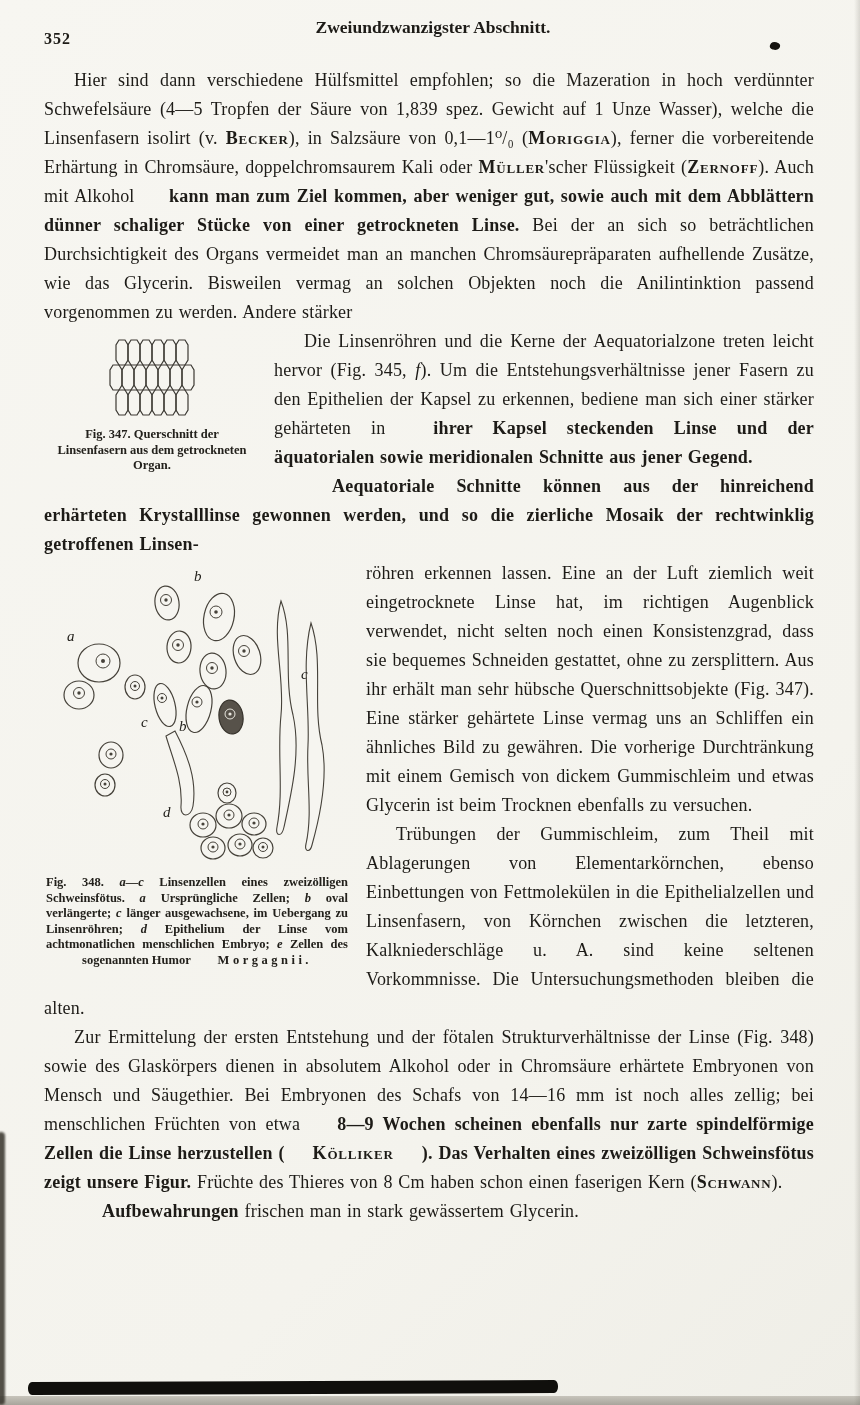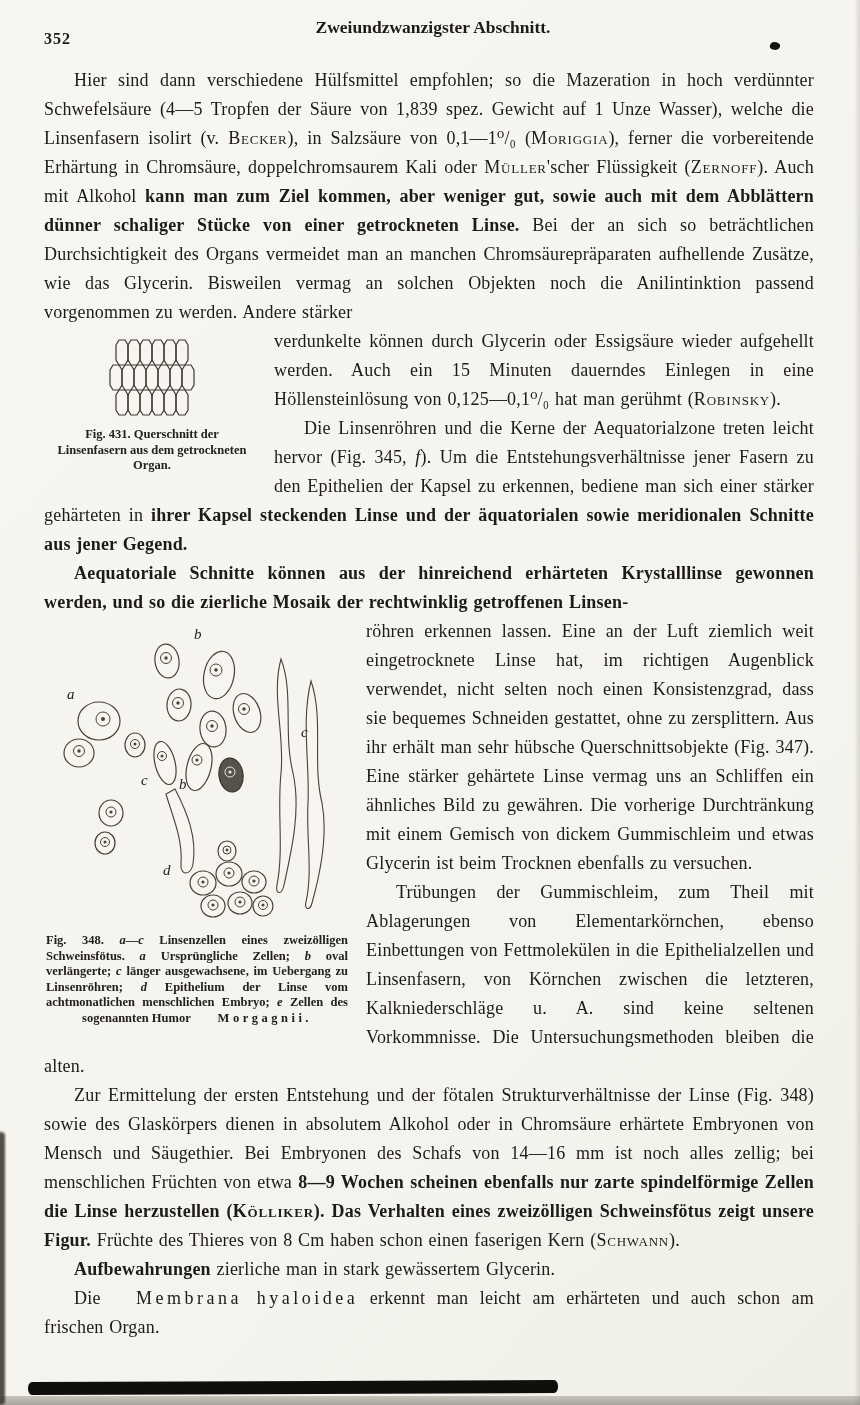--- a/index.html
+++ b/index.html
@@ -4,22 +4,22 @@
 <style>
   html,body{margin:0;padding:0;background:#dddad2;}
   .page{position:relative;width:860px;height:1405px;background:linear-gradient(135deg,#f7f6f1 0%,#f4f3ed 70%,#efeee7 100%);
         overflow:hidden;font-family:"Liberation Serif","DejaVu Serif",serif;color:#1d1b17;}
   .inner{padding:14px 46px 0 44px;}
   header.pagehead{position:relative;height:34px;margin-bottom:18px;}
   .pagenum{position:absolute;left:0;top:16px;font-weight:bold;font-size:16px;letter-spacing:1px;}
   .running-title{position:absolute;left:8px;right:0;top:3px;text-align:center;font-weight:bold;font-size:17.5px;}
   p{margin:0;font-size:18px;line-height:29px;text-align:justify;letter-spacing:0.2px;word-spacing:1px;}
   p.indent{text-indent:30px;}
-  .s-b{font-weight:bold;}
-  .s-sc{font-variant:small-caps;letter-spacing:0.8px;}
+  .s-b{font-weight:bold;margin-left:28px;}
+  .s-sc{font-variant:small-caps;letter-spacing:0.8px;font-weight:bold;}
   .s-i{font-style:italic;}
   .s-sp{letter-spacing:3.5px;margin-left:24px;}
   figure{margin:0;}
   .fig347{float:left;width:216px;margin:6px 14px 4px 0;text-align:center;}
   .fig347 svg{display:block;margin:6px auto 10px auto;}
   .fig348{float:left;width:306px;margin:8px 16px 6px 0;}
   .fig348 svg{display:block;margin:0 auto 8px auto;}
   figcaption.cap{font-size:12.5px;font-weight:bold;line-height:15.5px;color:#23211c;}
   .fig347 figcaption.cap{text-align:center;padding:0 8px;}
   .fig348 figcaption.cap{text-align:justify;text-align-last:center;padding:0 2px;}
@@ -76,24 +76,23 @@
               <use href="#hx347" x="63" y="26" class="hex"></use>
             <use href="#hx347" x="75" y="26" class="hex"></use>
             <use href="#hx347" x="9" y="51" class="hex"></use>
               <use href="#hx347" x="21" y="51" class="hex"></use>
             <use href="#hx347" x="33" y="51" class="hex"></use>
               <use href="#hx347" x="45" y="51" class="hex"></use>
             <use href="#hx347" x="57" y="51" class="hex"></use>
               <use href="#hx347" x="69" y="51" class="hex"></use>
           </g>
         </svg>
-        <figcaption class="cap"><span>Fig. 431. Querschnitt der Linsenfasern aus dem getrockneten Organ.</span></figcaption>
+        <figcaption class="cap"><span>Fig. 347. Querschnitt der Linsenfasern aus dem getrockneten Organ.</span></figcaption>
       </figure>
 
-      <p class="noindent"><span>verdunkelte können durch Glycerin oder Essigsäure wieder aufgehellt werden. Auch ein 15 Minuten dauerndes Einlegen in eine Höllensteinlösung von 0,125—0,1⁰/₀ hat man gerühmt (</span><span class="s-sc">Robinsky</span><span>).</span></p>
       <p class="indent"><span>Die Linsenröhren und die Kerne der Aequatorialzone treten leicht hervor (Fig. 345, </span><span class="s-i">f</span><span>). Um die Entstehungsverhältnisse jener Fasern zu den Epithelien der Kapsel zu erkennen, bediene man sich einer stärker gehärteten in </span><span class="s-b">ihrer Kapsel steckenden Linse und der äquatorialen sowie meridionalen Schnitte aus jener Gegend.</span></p>
       <p class="indent"><span class="s-b">Aequatoriale Schnitte können aus der hinreichend erhärteten Krystalllinse gewonnen werden, und so die zierliche Mosaik der rechtwinklig getroffenen Linsen-</span></p>
 
       <figure class="fig348">
         <svg width="292" height="300" viewBox="0 0 292 300">
           <g>
             <path class="fiber" d="M230,34 C243,68 232,108 242,148 C250,184 241,224 233,260 C231,270 224,270 226,260 C233,224 226,186 230,148 C234,110 220,70 230,34 Z"></path>
             <path class="fiber" d="M260,56 C273,94 261,138 271,178 C277,210 270,246 261,278 C259,286 253,285 255,277 C262,246 255,212 257,178 C259,140 250,96 260,56 Z"></path>
             <path class="fiber" d="M124,164 C137,189 146,213 142,239 C140,251 129,251 130,239 C132,214 121,190 115,169 Z"></path>
           </g>
@@ -167,22 +166,21 @@
             <text class="lbl" x="128" y="164">b</text>
             <text class="lbl" x="112" y="250">d</text>
           </g>
         </svg>
         <figcaption class="cap"><span>Fig. 348. </span><span class="s-i">a—c</span><span> Linsenzellen eines zweizölligen Schweinsfötus. </span><span class="s-i">a</span><span> Ursprüngliche Zellen; </span><span class="s-i">b</span><span> oval verlängerte; </span><span class="s-i">c</span><span> länger ausgewachsene, im Uebergang zu Linsenröhren; </span><span class="s-i">d</span><span> Epithelium der Linse vom achtmonatlichen menschlichen Embryo; </span><span class="s-i">e</span><span> Zellen des sogenannten Humor </span><span class="s-sp">Morgagnii.</span></figcaption>
       </figure>
 
       <p class="noindent"><span>röhren erkennen lassen. Eine an der Luft ziemlich weit eingetrocknete Linse hat, im richtigen Augenblick verwendet, nicht selten noch einen Konsistenzgrad, dass sie bequemes Schneiden gestattet, ohne zu zersplittern. Aus ihr erhält man sehr hübsche Querschnittsobjekte (Fig. 347). Eine stärker gehärtete Linse vermag uns an Schliffen ein ähnliches Bild zu gewähren. Die vorherige Durchtränkung mit einem Gemisch von dickem Gummischleim und etwas Glycerin ist beim Trocknen ebenfalls zu versuchen.</span></p>
       <p class="indent"><span>Trübungen der Gummischleim, zum Theil mit Ablagerungen von Elementarkörnchen, ebenso Einbettungen von Fettmolekülen in die Epithelialzellen und Linsenfasern, von Körnchen zwischen die letzteren, Kalkniederschläge u. A. sind keine seltenen Vorkommnisse. Die Untersuchungsmethoden bleiben die alten.</span></p>
       <p class="indent"><span>Zur Ermittelung der ersten Entstehung und der fötalen Strukturverhältnisse der Linse (Fig. 348) sowie des Glaskörpers dienen in absolutem Alkohol oder in Chromsäure erhärtete Embryonen von Mensch und Säugethier. Bei Embryonen des Schafs von 14—16 mm ist noch alles zellig; bei menschlichen Früchten von etwa </span><span class="s-b">8—9 Wochen scheinen ebenfalls nur zarte spindelförmige Zellen die Linse herzustellen (</span><span class="s-b s-sc">Kölliker</span><span class="s-b">). Das Verhalten eines zweizölligen Schweinsfötus zeigt unsere Figur.</span><span> Früchte des Thieres von 8 Cm haben schon einen faserigen Kern (</span><span class="s-sc">Schwann</span><span>).</span></p>
-      <p class="indent"><span class="s-b">Aufbewahrungen</span><span> zierliche man in stark gewässertem Glycerin.</span></p>
-      <p class="indent"><span>Die </span><span class="s-sp">Membrana hyaloidea</span><span> erkennt man leicht am erhärteten und auch schon am frischen Organ.</span></p>
+      <p class="indent"><span class="s-b">Aufbewahrungen</span><span> frischen man in stark gewässertem Glycerin.</span></p>
 
     </main>
   </div>
 
   <div class="artifact ink-spot"></div>
   <div class="artifact bottom-bar"></div>
   <div class="artifact bottom-strip"></div>
   <div class="artifact left-smear"></div>
   <div class="artifact right-shade"></div>
 </div>

